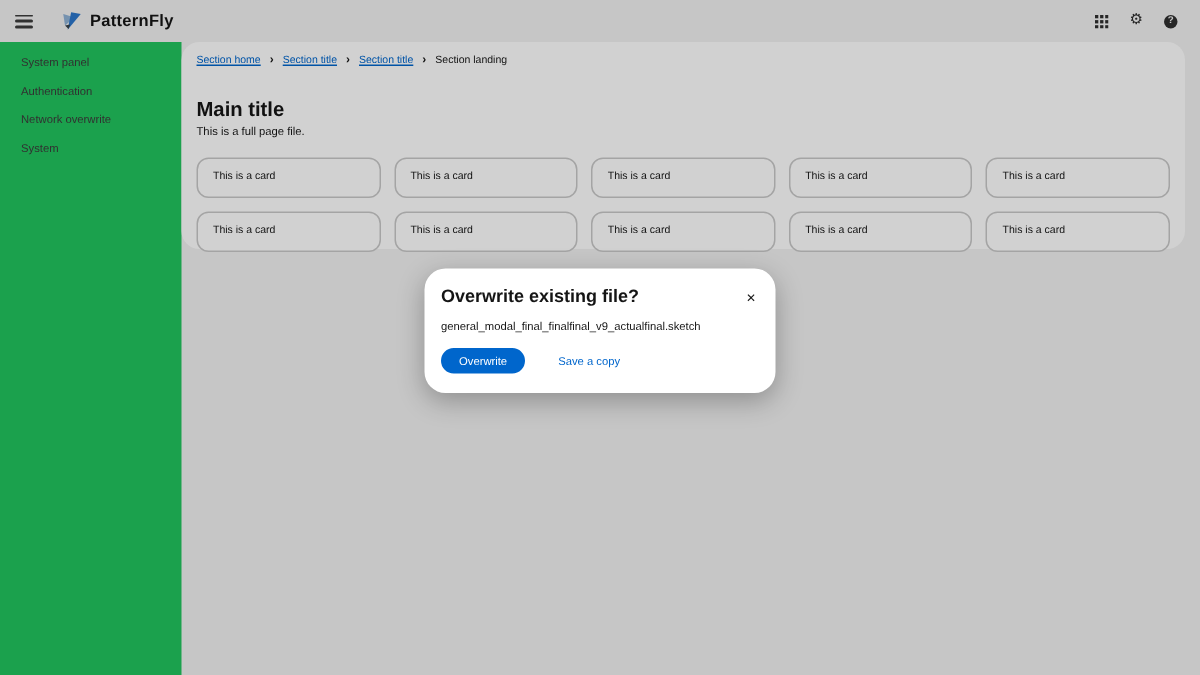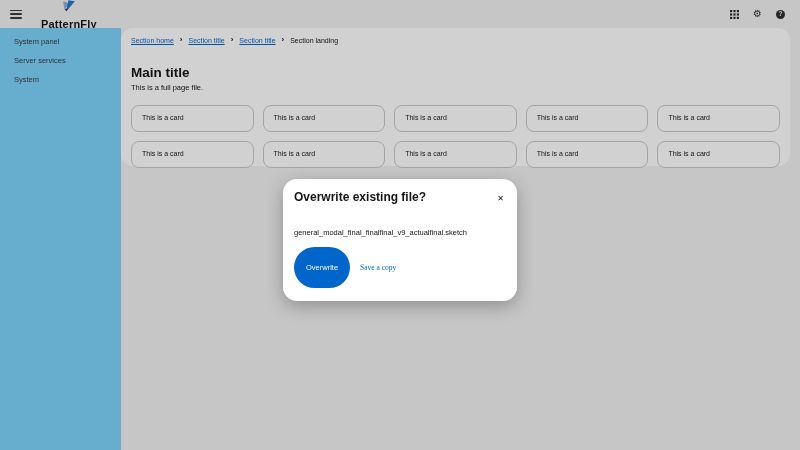--- a/index.html
+++ b/index.html
@@ -18,35 +18,35 @@
     display: flex;
     align-items: center;
     padding: 0 10px;
   }
   .burger {
     width: 12px; height: 9px;
     display: flex; flex-direction: column; justify-content: space-between;
     cursor: pointer;
   }
   .burger i { display: block; height: 1.6px; background: #3c3c3c; border-radius: 1px; }
-  .brand { display: flex; align-items: center; gap: 5px; margin-left: 19px; flex-direction: column; }
+  .brand { display: flex; align-items: center; gap: 5px; margin-left: 19px; }
   .brand-name { font-size: 11px; font-weight: 700; color: #151515; letter-spacing: .2px; }
   .masthead-spacer { flex: 1; }
   .masthead-actions { display: flex; align-items: center; gap: 12px; padding-right: 4px; }
   .hicon { width: 11px; height: 11px; display: flex; align-items: center; justify-content: center; cursor: pointer; }
   .gear-glyph { font-family: "DejaVu Sans", sans-serif; font-size: 10px; color: #2f2f2f; line-height: 1; }
   .qmark {
     width: 9px; height: 9px; border-radius: 50%;
     background: #2f2f2f; color: #f2f2f2;
     font-size: 6.5px; font-weight: 700;
     display: flex; align-items: center; justify-content: center; line-height: 1;
   }
   
   .layout { display: flex; height: 422px; }
-  .sidebar { width: 121px; background: #7dd3fc; padding-top: 4px; flex: none; }
+  .sidebar { width: 121px; background: #22c55e; padding-top: 4px; flex: none; }
   .nav-item {
     height: 19px; margin: 0 4px 0 6px;
     display: flex; align-items: center;
     padding-left: 8px;
     font-size: 7.5px; color: #3c3c3c;
     border-radius: 6px;
     cursor: pointer;
     white-space: nowrap;
   }
   .nav-item.selected { background: #ffffff; color: #151515; }
@@ -97,33 +97,33 @@
     box-shadow: 0 5px 18px rgba(0,0,0,0.28);
     z-index: 6;
     padding: 11px 11px 13px 11px;
   }
   .modal-header { display: flex; align-items: flex-end; }
   .modal-title { font-size: 12px; font-weight: 700; color: #151515; flex: 1; }
   .modal-close {
     background: none; border: none; cursor: pointer;
     font-size: 8px; color: #151515; line-height: 1; padding: 1px 2px;
   }
-  .modal-filename { margin-top: 24px; font-size: 7.5px; color: #151515; }
+  .modal-filename { margin-top: 9px; font-size: 7.5px; color: #151515; }
   .modal-body { margin-top: 2px; font-size: 7.5px; line-height: 1.45; color: #151515; width: 210px; }
   .modal-footer { margin-top: 10px; display: flex; align-items: center; gap: 10px; }
   .btn-primary {
     background: #0066cc; color: #ffffff;
     border: none; border-radius: 999px;
     font-size: 7.5px; font-family: inherit;
-    padding: 16px 12px; cursor: pointer;
+    padding: 4px 12px; cursor: pointer;
   }
   .btn-link {
     background: none; border: none;
-    color: #0066cc; font-size: 7.5px; font-family: Liberation Serif, serif;
-    cursor: pointer; padding: 0;
+    color: #0066cc; font-size: 7.5px; font-family: Liberation Sans, sans-serif;
+    cursor: pointer; padding: 0; margin-left: 12px;
   }
 </style>
 </head>
 <body>
 
 <header class="masthead">
   <span class="burger">
       <i></i>
       <i></i>
       <i></i>
@@ -159,21 +159,22 @@
     <span class="hicon">
       <span class="qmark">?</span>
     </span>
   </span>
 </header>
 
 <div class="layout">
 
   <nav class="sidebar">
     <div class="nav-item">System panel</div>
-    <div class="nav-item">Server services</div>
+    <div class="nav-item">Authentication</div>
+    <div class="nav-item">Network overwrite</div>
     <div class="nav-item">System</div>
   </nav>
 
   <div class="content-wrap">
     <main class="panel">
       <div class="breadcrumb">
         <span class="crumb-link">Section home</span>
         <span class="crumb-sep">›</span>
         <span class="crumb-link">Section title</span>
         <span class="crumb-sep">›</span>

